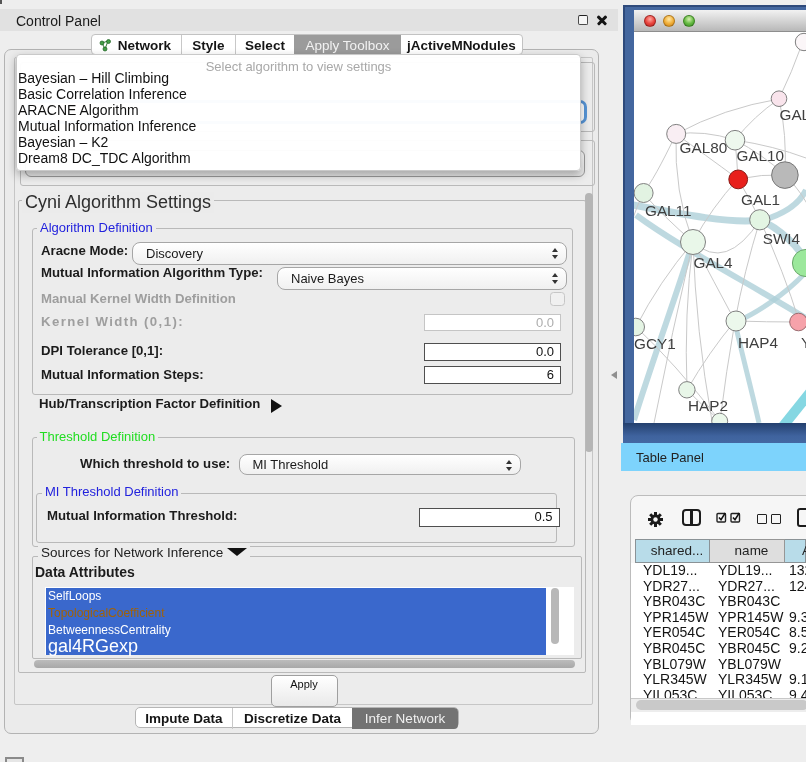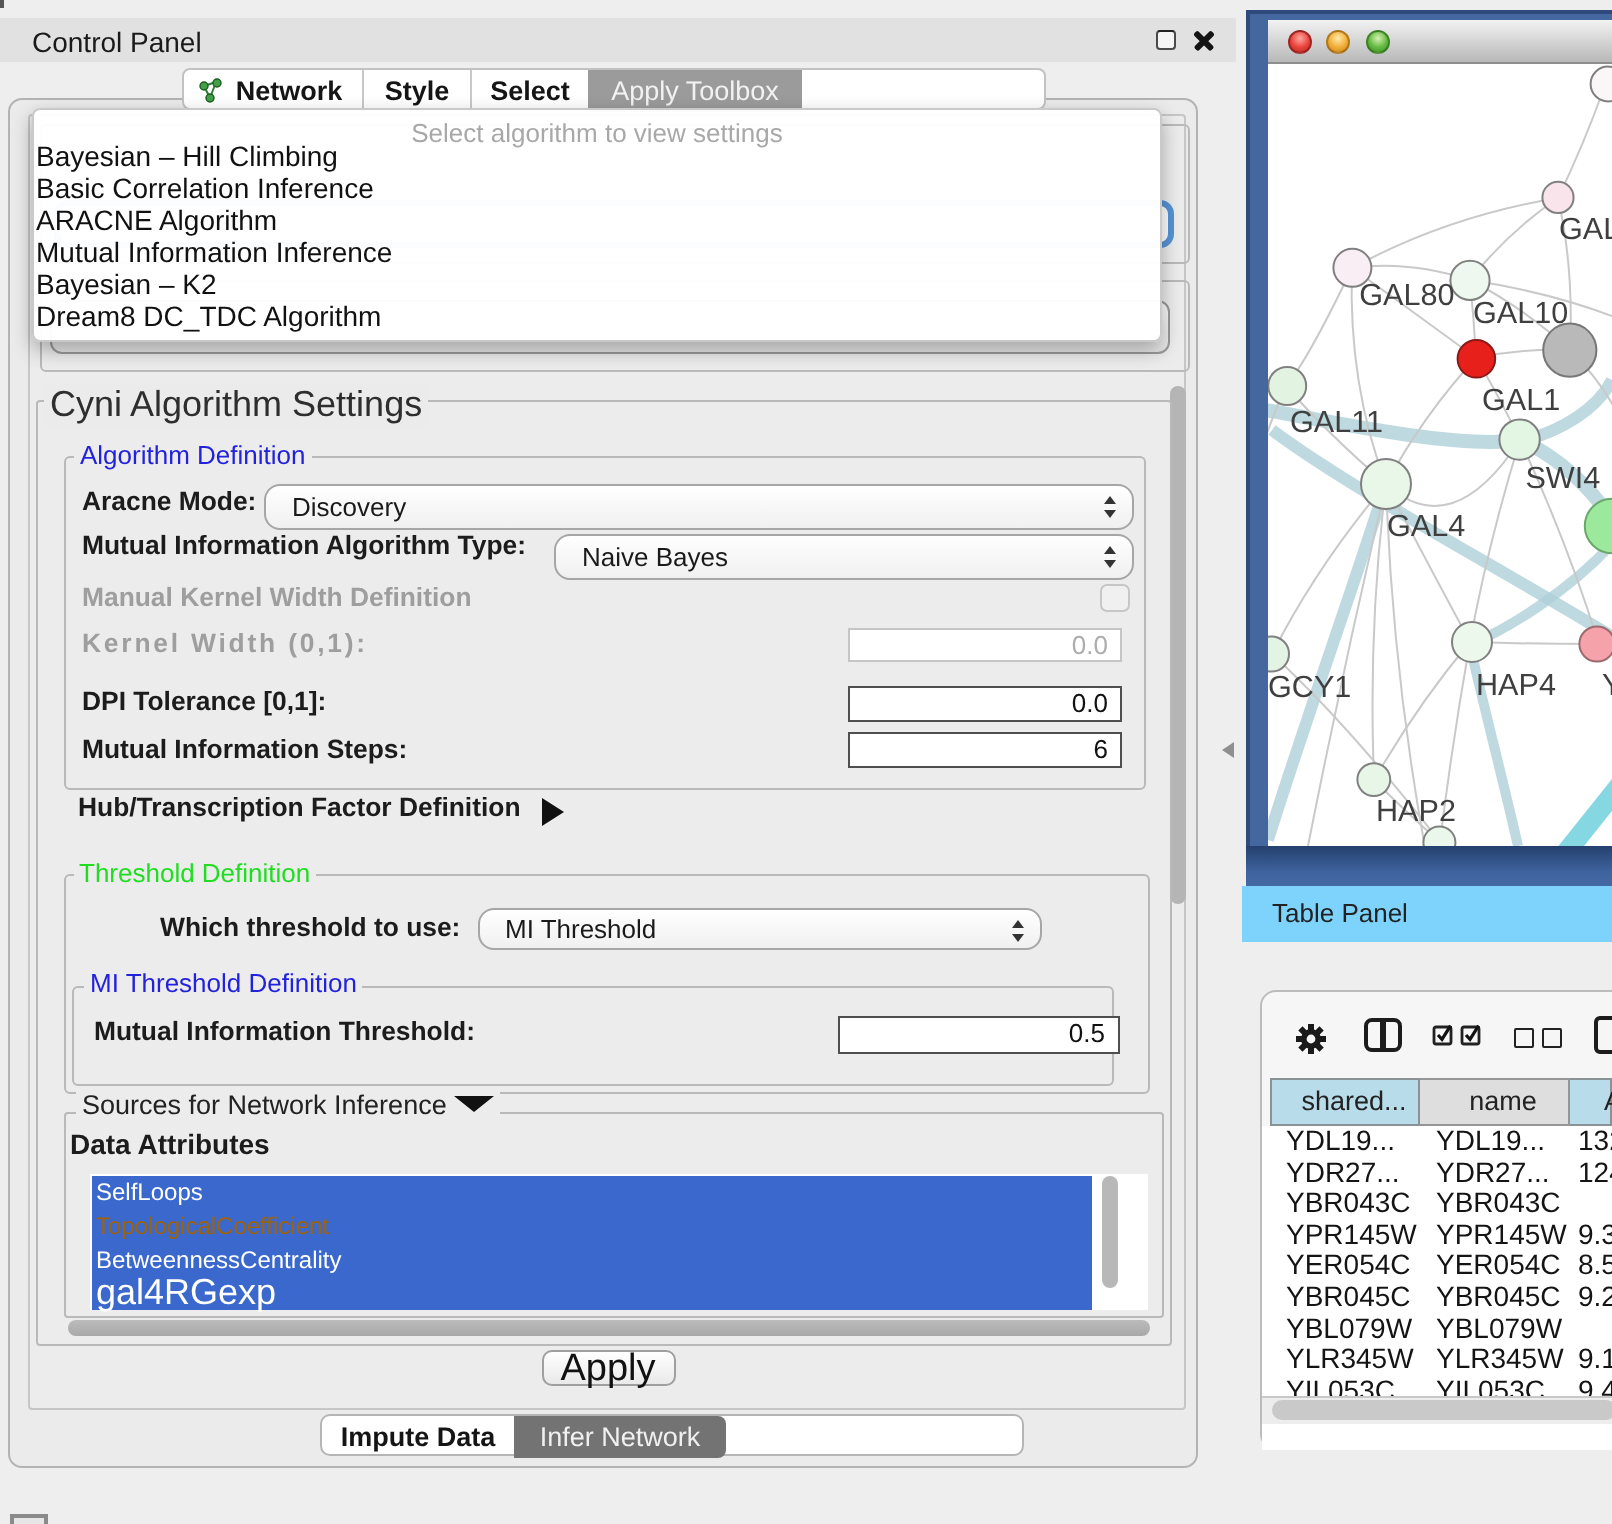--- a/index.html
+++ b/index.html
@@ -39,20 +39,21 @@
         <line x1="3" y1="4" x2="9" y2="2" stroke="#2e7d32" stroke-width="1"></line>
         <line x1="3" y1="4" x2="6" y2="10" stroke="#2e7d32" stroke-width="1"></line>
         <line x1="9" y1="2" x2="6" y2="10" stroke="#2e7d32" stroke-width="1"></line>
         <circle cx="3" cy="4" r="2" fill="#43a047" stroke="#1b5e20" stroke-width="0.7"></circle>
         <circle cx="9.5" cy="2.5" r="2" fill="#43a047" stroke="#1b5e20" stroke-width="0.7"></circle>
         <circle cx="6" cy="10" r="2" fill="#43a047" stroke="#1b5e20" stroke-width="0.7"></circle>
       </svg><span style="margin-left:16px">Network</span></div>
  <div class="seg" style="width:54px;border-left:1px solid #c8c8c8">Style</div>
  <div class="seg" style="width:59px;border-left:1px solid #c8c8c8">Select</div>
  <div class="seg" style="width:107px;background:#9b9b9b;color:#f2f2f2;font-weight:normal">Apply Toolbox</div>
+ <div class="seg" style="width:121px">jActiveMNodules</div>
 </div>
 
 <div class="grp" style="left:20px;top:62px;width:573px;height:68px"></div>
 <div class="abs" style="left:27px;top:100px;width:554px;height:18px;border:3px solid #5694d6;border-radius:7px;background:#fff"></div>
 <div class="grp" style="left:20px;top:140px;width:573px;height:44px"></div>
 <div class="abs" style="left:25px;top:150px;width:560px;height:27px;border:1px solid #9a9a9a;border-radius:6px;background:linear-gradient(#fdfdfd,#e6e6e6);box-sizing:border-box"></div>
 
 <div class="abs" style="left:16px;top:53.5px;width:565px;height:117.5px;background:rgba(255,255,255,0.97);border:1px solid #c9c9c9;border-radius:4px;box-shadow:0 4px 10px rgba(0,0,0,0.30);box-sizing:border-box"></div>
 <div class="abs" style="left:16px;top:58.5px;width:565px;height:16px;text-align:center;font-size:13px;color:#a8a8a8">Select algorithm to view settings</div>
 <div class="pitem" style="top:69.5px">Bayesian – Hill Climbing</div>
@@ -118,24 +119,25 @@
 <div class="lbl" style="left:35px;top:564px;font-size:14px">Data Attributes</div>
 <div class="abs" style="left:45px;top:586.5px;width:529px;height:68.5px;background:#fff"></div>
 <div class="abs" style="left:46px;top:588px;width:500px;height:66.7px;background:#3a68cc"></div>
 <div class="abs" style="left:48px;top:588.3px;width:400px;height:16.6px;line-height:16.6px;font-size:12px;color:#fff">SelfLoops</div>
 <div class="abs" style="left:48px;top:604.9px;width:400px;height:16.6px;line-height:16.6px;font-size:12px;color:#a16207">TopologicalCoefficient</div>
 <div class="abs" style="left:48px;top:621.5px;width:400px;height:16.6px;line-height:16.6px;font-size:12px;color:#fff">BetweennessCentrality</div>
 <div class="abs" style="left:48px;top:638.1px;width:400px;height:16.6px;line-height:16.6px;font-size:18px;color:#fff">gal4RGexp</div>
 <div class="abs" style="left:550.5px;top:588.3px;width:8px;height:56px;background:#b8b8b8;border-radius:4px"></div>
 <div class="abs" style="left:33.5px;top:660px;width:541px;height:8px;background:linear-gradient(#bcbcbc,#a8a8a8);border-radius:4px"></div>
 
-<div class="abs" style="left:270.5px;top:675px;width:67px;height:18px;border:1px solid #9f9f9f;border-radius:5px;background:linear-gradient(#ffffff,#e9e9e9);font-size:19px;text-align:center;line-height:17px;color:#111;box-sizing:border-box">Apply</div>
-
-<div class="abs" style="left:160px;top:707px;width:352px;height:21px;background:#ffffff;border:1px solid #b5b5b5;border-radius:5px;display:flex;box-sizing:border-box">
+<div class="abs" style="left:270.5px;top:675px;width:67px;height:32px;border:1px solid #9f9f9f;border-radius:5px;background:linear-gradient(#ffffff,#e9e9e9);font-size:11px;text-align:center;line-height:17px;color:#111;box-sizing:border-box">Apply</div>
+
+<div class="abs" style="left:135px;top:707px;width:324px;height:21px;background:#ffffff;border:1px solid #b5b5b5;border-radius:5px;display:flex;box-sizing:border-box">
  <div class="seg" style="width:96px">Impute Data</div>
+ <div class="seg" style="width:120px;border-left:1px solid #c8c8c8">Discretize Data</div>
  <div class="seg" style="width:106px;background:#737373;color:#f0f0f0;border-radius:0 4px 4px 0;font-weight:normal">Infer Network</div>
 </div>
 
 <div class="abs" style="left:5px;top:757px;width:15px;height:10px;border:2px solid #8a8a8a;background:#e6e6e6"></div>
 
 <div class="abs" style="left:623px;top:5px;width:183px;height:447px;background:#44679f;box-shadow:inset 2px 2px 0 rgba(20,40,80,0.45)"></div>
 <div class="abs" style="left:634px;top:10px;width:172px;height:22px;background:linear-gradient(#f2f2f2,#b8b8b8);border-bottom:1px solid #8e8e8e;box-sizing:border-box"></div>
 <div class="abs" style="left:644px;top:15px;width:12px;height:12px;border-radius:50%;background:radial-gradient(circle at 50% 32%,#ffa8a0,#e8423b 55%,#b42b24);border:0.5px solid rgba(120,20,20,0.6);box-sizing:border-box"></div>
 <div class="abs" style="left:663px;top:15px;width:12px;height:12px;border-radius:50%;background:radial-gradient(circle at 50% 32%,#ffe9a8,#f0ad36 55%,#c67f1e);border:0.5px solid rgba(140,90,10,0.6);box-sizing:border-box"></div>
 <div class="abs" style="left:683px;top:15px;width:12px;height:12px;border-radius:50%;background:radial-gradient(circle at 50% 32%,#d6f0b0,#62b840 55%,#3f8f28);border:0.5px solid rgba(40,100,20,0.6);box-sizing:border-box"></div>

